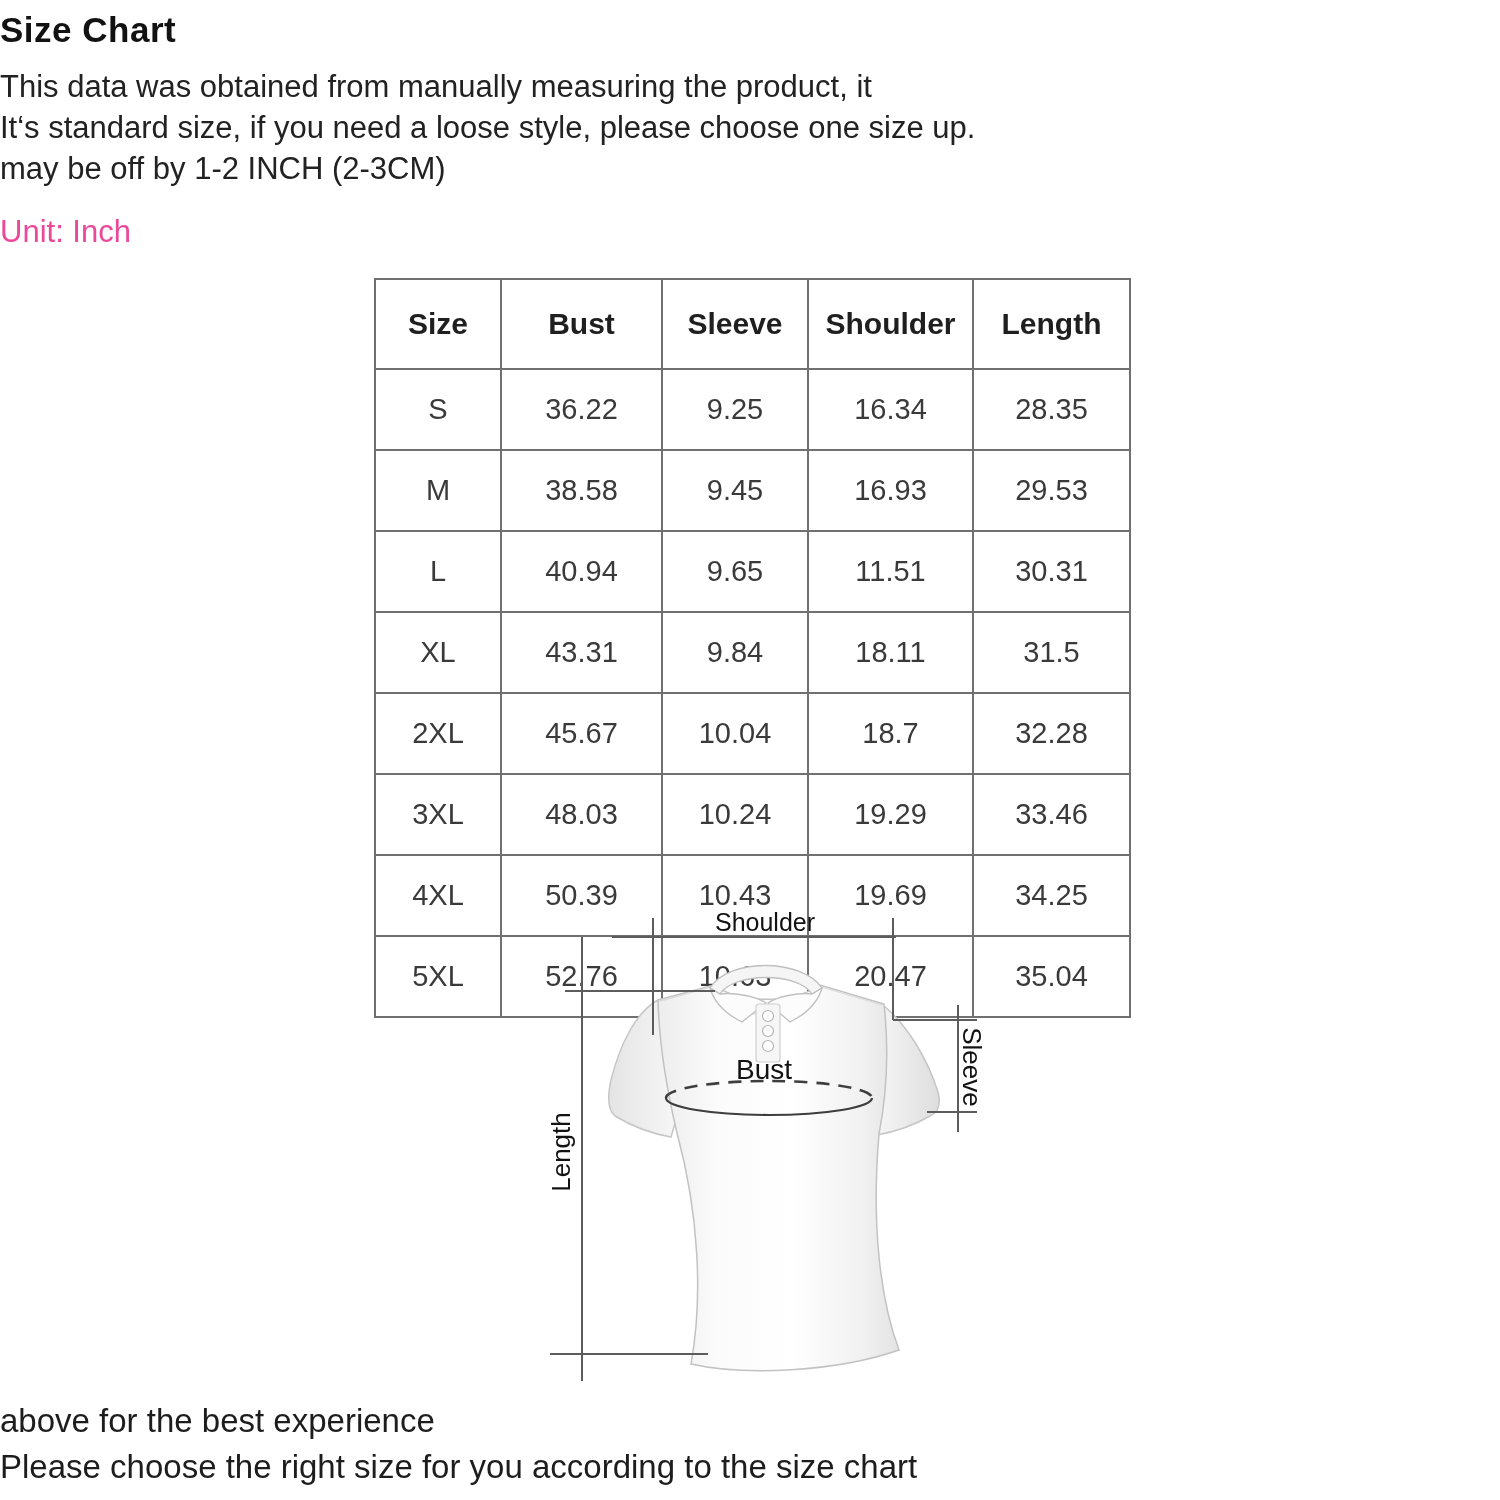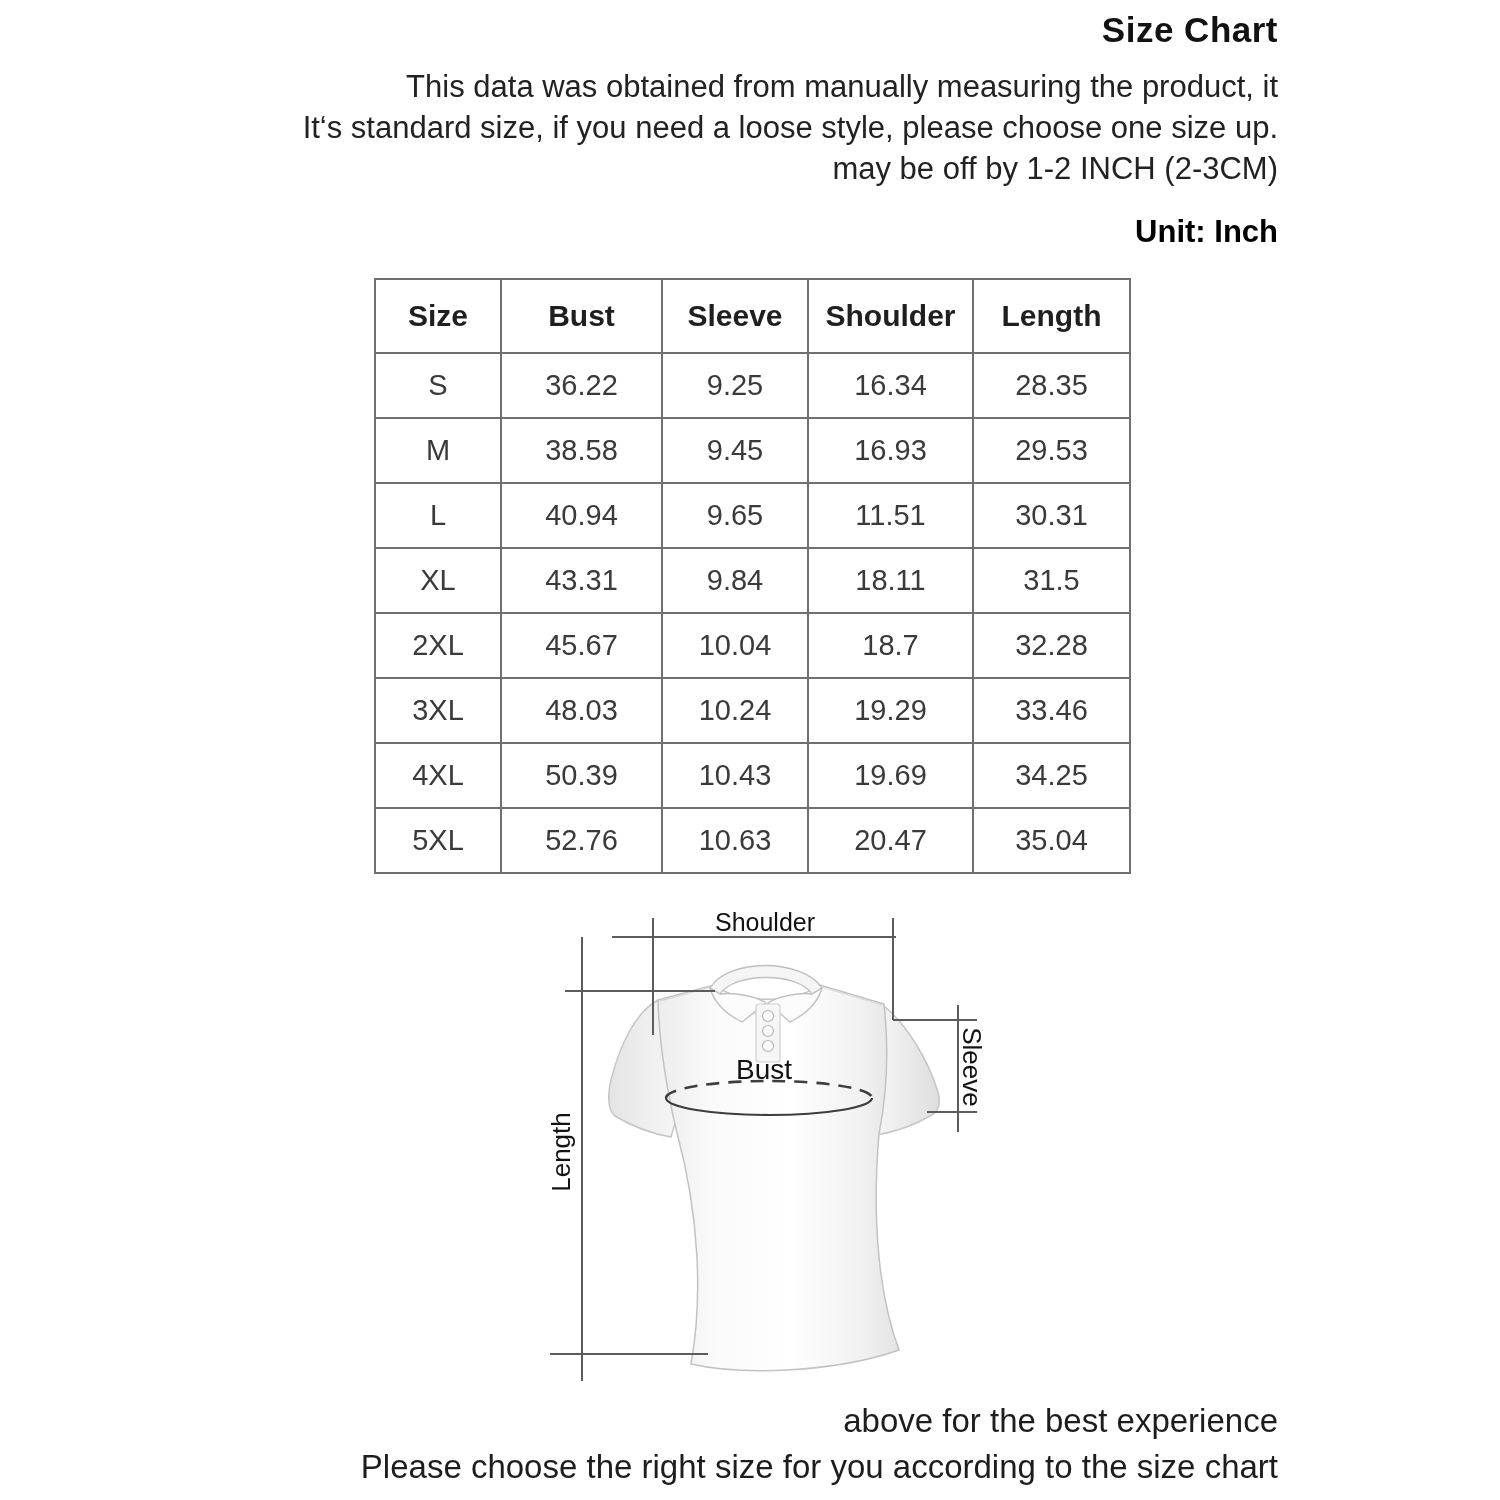--- a/index.html
+++ b/index.html
@@ -1,27 +1,27 @@
 <!DOCTYPE html>
 <html><head>
 <meta charset="utf-8">
 <style>
   html,body{margin:0;padding:0;}
   body{
     width:1500px;height:1500px;position:relative;background:#ffffff;
     font-family:"Liberation Sans","DejaVu Sans",sans-serif;color:#1d1d1d;overflow:hidden;
   }
-  .center{position:absolute;left:0;width:1278px;text-align:right;}
+  .center{position:absolute;left:0;width:1278px;text-align:left;}
   #page-title{top:10px;font-size:35px;font-weight:700;color:#121212;letter-spacing:.5px;}
   #description{top:66px;font-size:31px;line-height:41px;color:#222222;}
-  #unit-label{top:214px;font-size:31px;font-weight:700;color:#000000;}
+  #unit-label{top:214px;font-size:31px;font-weight:400;color:#ec4899;}
   table#size-table{
     position:absolute;left:374px;top:278px;border-collapse:collapse;table-layout:fixed;background:#ffffff;
   }
-  #size-table th,#size-table td{border:2px solid #707070;text-align:center;vertical-align:middle;padding:0;}
+  #size-table th,#size-table td{border:2px solid #707070;text-align:center;vertical-align:middle;padding:8px;}
   #size-table th{height:72px;font-size:30px;font-weight:700;color:#1f1f1f;}
   #size-table td{height:63px;font-size:29px;font-weight:400;color:#3a3a3a;}
   svg#shirt-diagram{position:absolute;left:520px;top:895px;}
   svg text{font-family:"Liberation Sans","DejaVu Sans",sans-serif;fill:#121212;}
   #footer-note{top:1398px;font-size:33px;line-height:46px;color:#1d1d1d;}
 </style>
 </head>
 <body>
 
 <div id="page-title" class="center">Size Chart</div>

